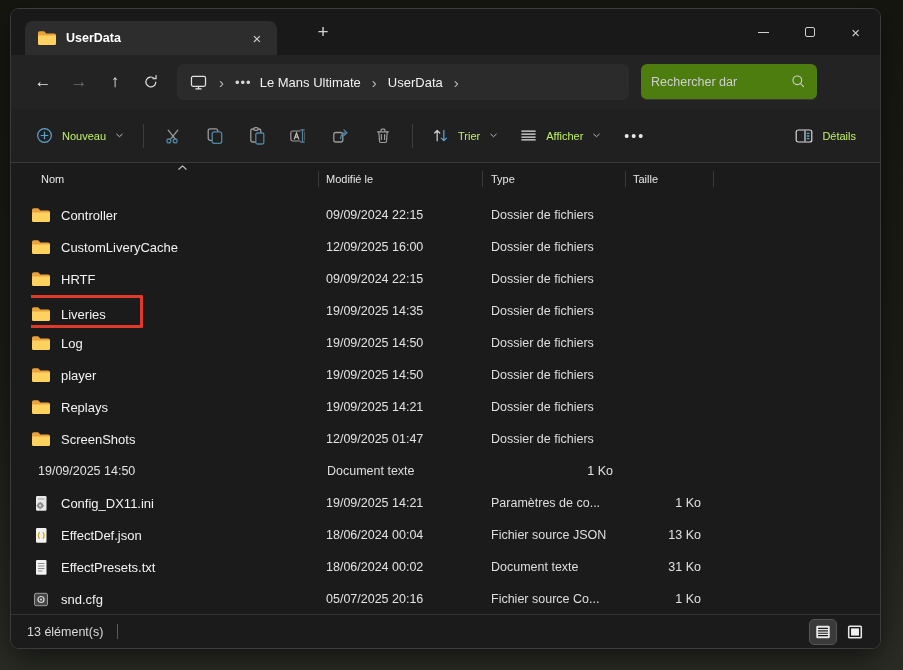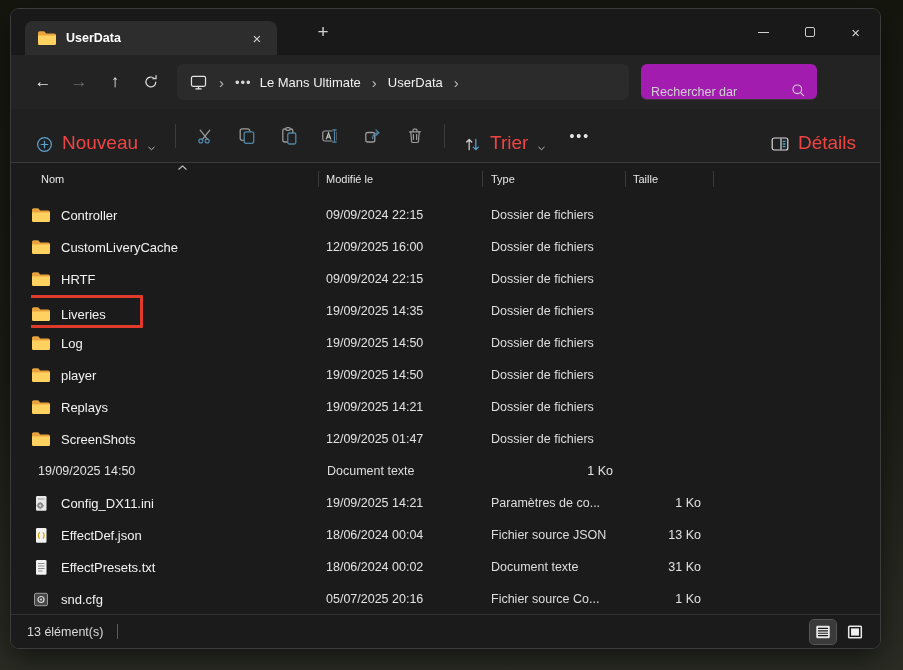--- a/index.html
+++ b/index.html
@@ -35,29 +35,29 @@
              font-size:17px; color:#e8e8e8; border-radius:5px; }
   .nav-btn.disabled { color:#6d6d6d; }
   .addressbar {
     margin-left:8px; width:452px; height:36px; background:#2b2b2b; border-radius:6px;
     display:flex; align-items:center; gap:8px; padding:0 12px; overflow:hidden;
   }
   .crumb { font-size:13px; color:#f0f0f0; white-space:nowrap; }
   .crumb-sep { font-size:15px; color:#bdbdbd; padding:0 3px; }
   .crumb-overflow { font-size:13px; color:#d8d8d8; letter-spacing:1px; }
   .searchbox {
-    margin-left:12px; width:176px; height:36px; background:#a21caf; border-radius:6px;
-    display:flex; align-items:flex-end; padding:0 10px; border-bottom:1px solid #3a3a3a;
+    margin-left:12px; width:176px; height:36px; background:#4d7c0f; border-radius:6px;
+    display:flex; align-items:center; padding:0 10px; border-bottom:1px solid #3a3a3a;
   }
   .search-text { font-size:12.5px; color:#cfcfcf; white-space:nowrap; overflow:hidden; flex:1; }
   
   .toolbar { height:54px; background:#202020; border-bottom:1px solid #3a3a3a;
              display:flex; align-items:center; padding:0 14px; }
-  .tb-btn { display:flex; align-items:flex-end; gap:8px; height:36px; padding:0 10px; border-radius:5px;
-            font-size:19px; color:#ef4444; white-space:nowrap; }
+  .tb-btn { display:flex; align-items:center; gap:8px; height:36px; padding:0 10px; border-radius:5px;
+            font-size:11px; color:#bef264; white-space:nowrap; }
   .tb-icon-btn { width:42px; height:36px; display:flex; align-items:center; justify-content:center; border-radius:5px; }
   .tb-sep { width:1px; height:24px; background:#3c3c3c; margin:0 8px; }
   .chev { width:11px; height:11px; }
   .more-dots { letter-spacing:2px; font-size:14px; color:#e6e6e6; padding:0 12px; }
   .details-btn { margin-left:auto; }
   
   .colheaders {
     height:31px; background:#1b1b1b; display:grid;
     grid-template-columns:288px 164px 143px 88px;
     padding-left:20px; align-items:center; position:relative;
@@ -294,20 +294,29 @@
     <div class="tb-sep"></div>
     <div class="tb-btn">
       <svg width="19" height="19" viewBox="0 0 20 20">
           <use href="#i-sort"></use>
         </svg>
       <span>Trier</span>
       <svg class="chev" viewBox="0 0 20 20">
           <use href="#i-chevron-down"></use>
         </svg>
     </div>
+    <div class="tb-btn">
+      <svg width="19" height="19" viewBox="0 0 20 20">
+          <use href="#i-lines"></use>
+        </svg>
+      <span>Afficher</span>
+      <svg class="chev" viewBox="0 0 20 20">
+          <use href="#i-chevron-down"></use>
+        </svg>
+    </div>
     <div class="more-dots">•••</div>
     <div class="tb-btn details-btn">
       <svg width="20" height="20" viewBox="0 0 20 20">
           <use href="#i-details-pane"></use>
         </svg>
       <span>Détails</span>
     </div>
   </div>
 
   <div class="colheaders">

